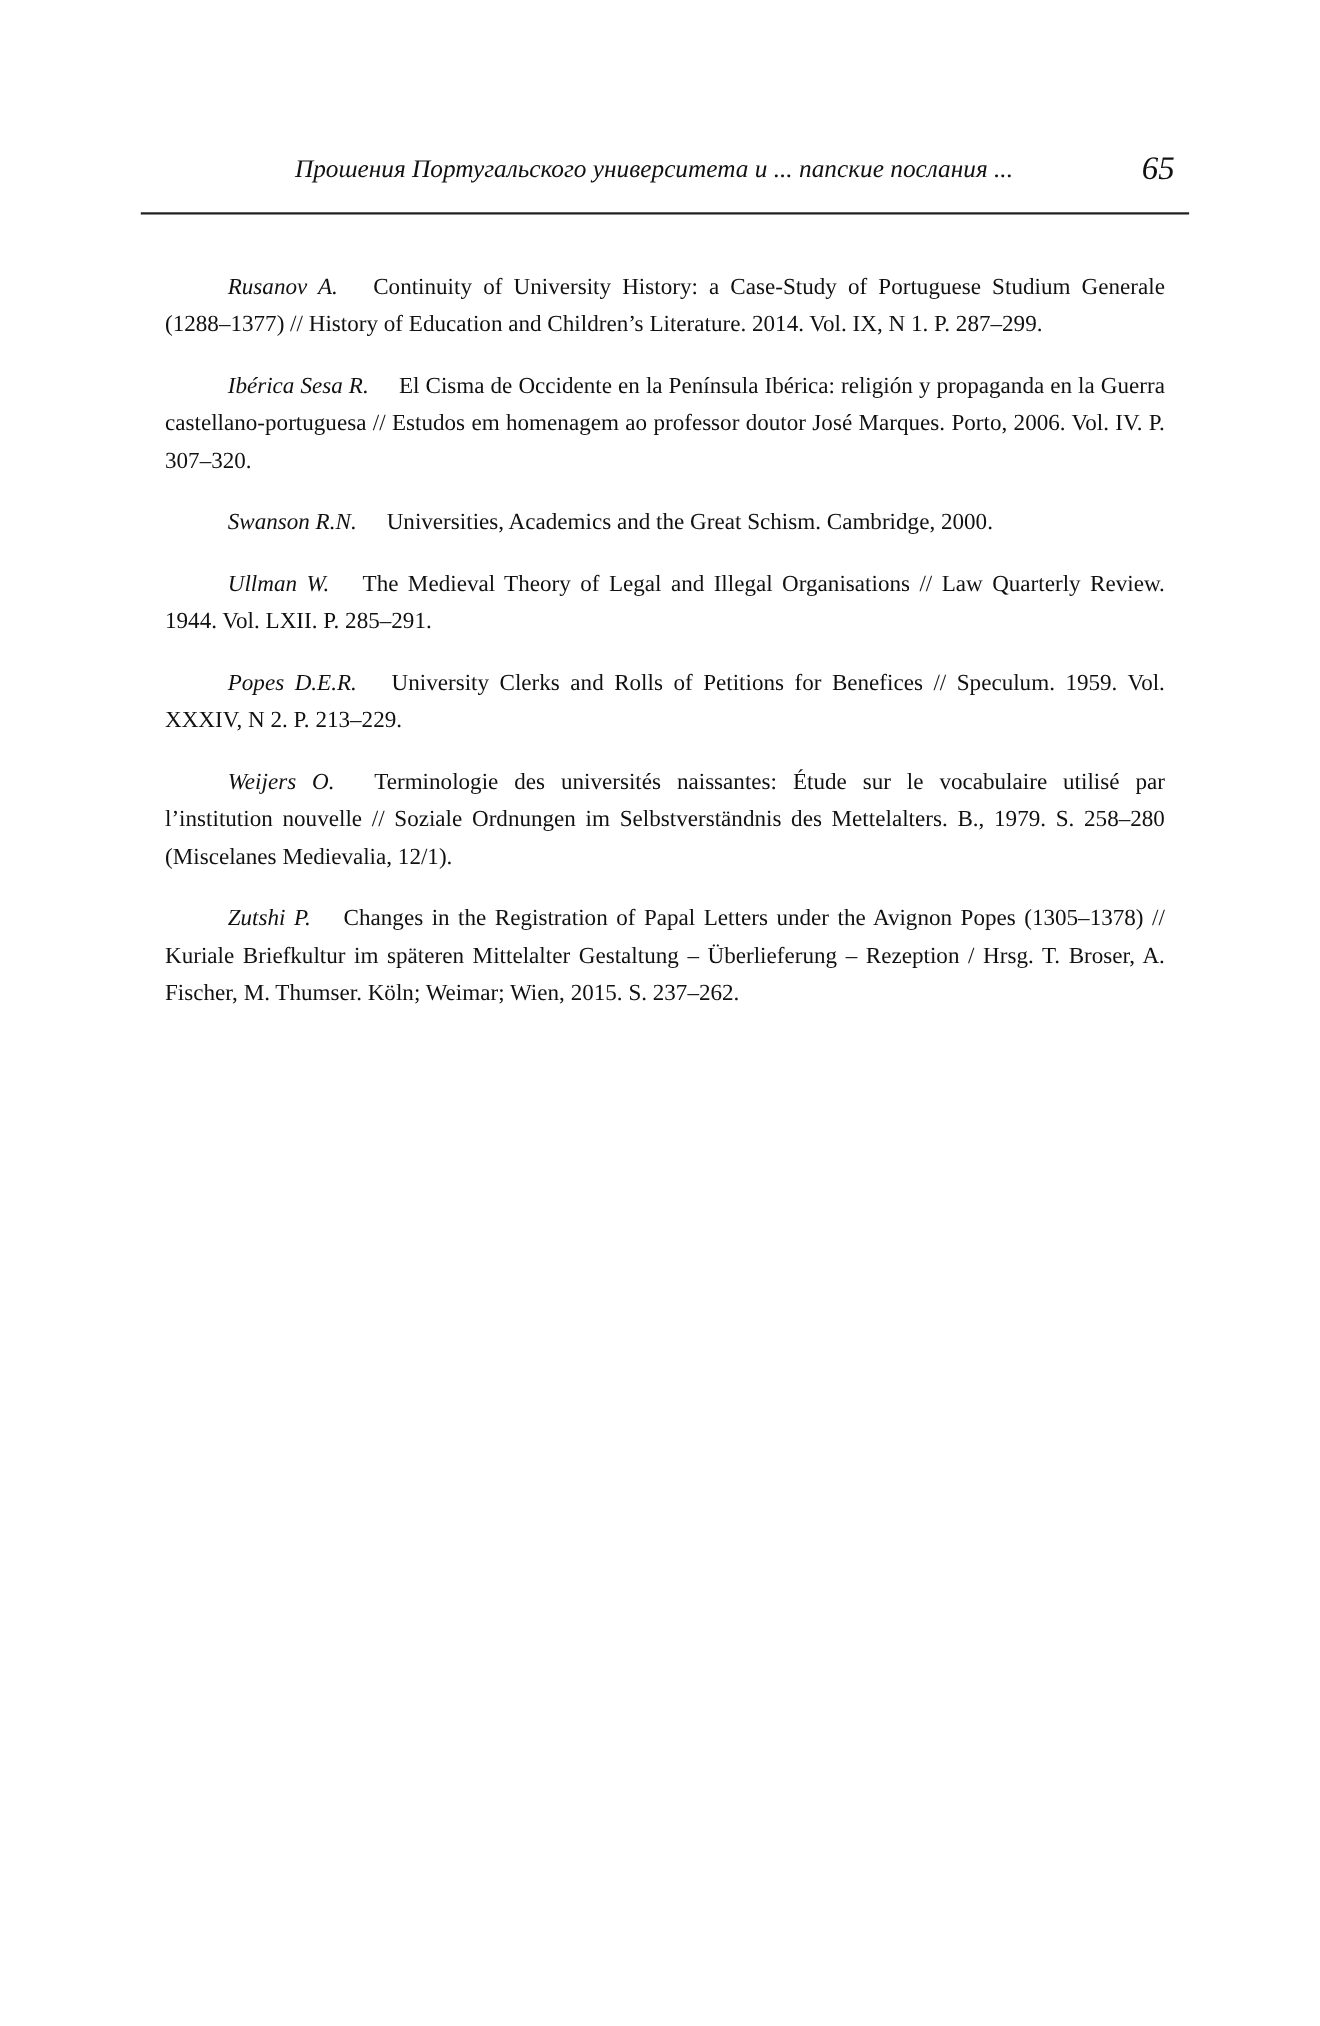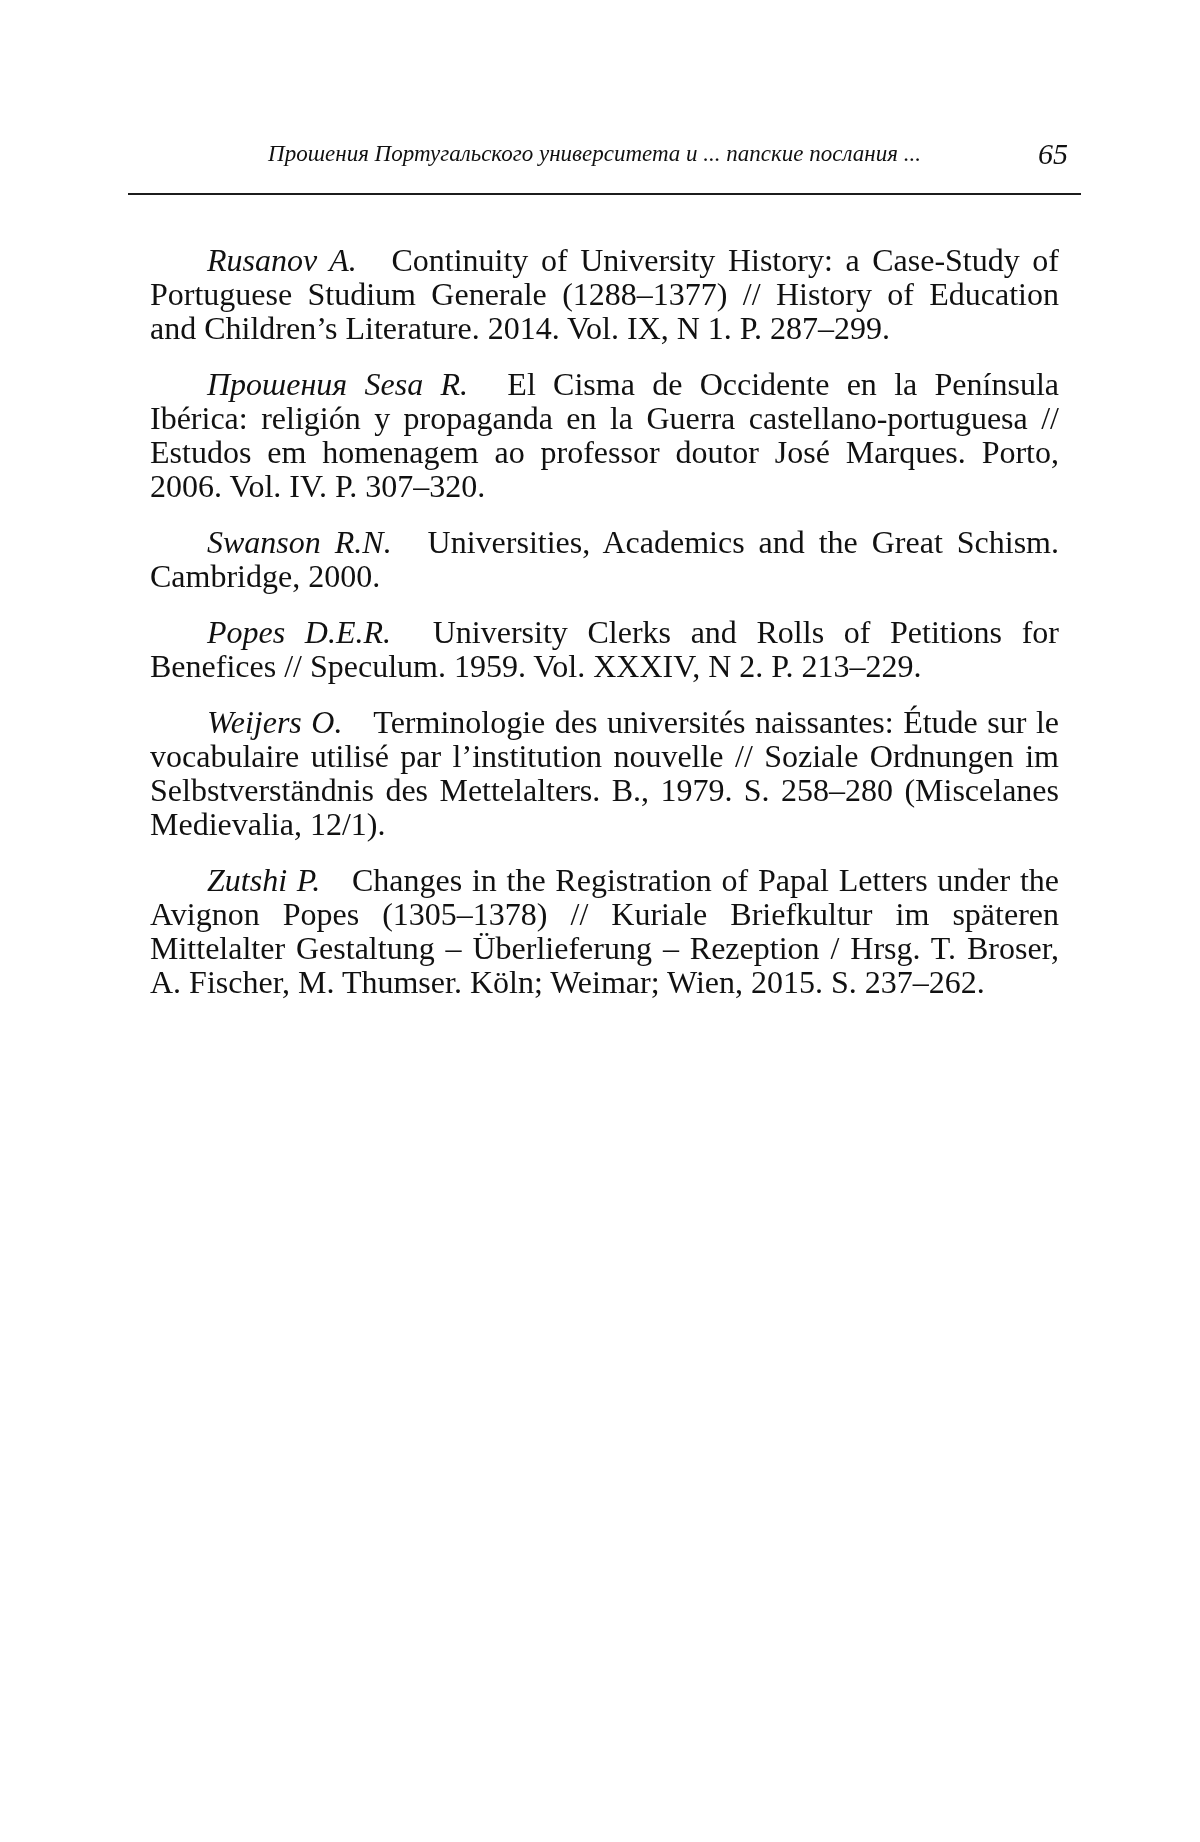--- a/index.html
+++ b/index.html
@@ -36,21 +36,21 @@
   }
   .page-number {
     position: absolute;
     right: 2px;
     top: 0;
     font-style: italic;
     font-size: 30px;
   }
   .bibliography {
     margin-top: 26px;
-    font-size: 32px;
+    font-size: 21px;
     line-height: 34px;
     text-align: justify;
   }
   .entry {
     text-indent: 46px;
     margin: 0;
   }
   .author {
     font-style: italic;
   }
@@ -63,24 +63,25 @@
 
     <div class="running-header">
       <span class="running-title">Прошения Португальского университета и ... папские послания ...</span>
       <span class="page-number">65</span>
     </div>
 
     <div class="bibliography">
 
       <p class="entry"><span class="author">Rusanov A.</span><span> Continuity of University History: a Case-Study of Portuguese Studium Generale (1288–1377) // History of Education and Children’s Literature. 2014. Vol. IX, N 1. P. 287–299.</span></p>
 
-      <p class="entry"><span class="author">Прошения Sesa R.</span><span> El Cisma de Occidente en la Península Ibérica: religión y propaganda en la Guerra castellano-portuguesa // Estudos em homenagem ao professor doutor José Marques. Porto, 2006. Vol. IV. P. 307–320.</span></p>
+      <p class="entry"><span class="author">Ibérica Sesa R.</span><span> El Cisma de Occidente en la Península Ibérica: religión y propaganda en la Guerra castellano-portuguesa // Estudos em homenagem ao professor doutor José Marques. Porto, 2006. Vol. IV. P. 307–320.</span></p>
 
       <p class="entry"><span class="author">Swanson R.N.</span><span> Universities, Academics and the Great Schism. Cambridge, 2000.</span></p>
 
+      <p class="entry"><span class="author">Ullman W.</span><span> The Medieval Theory of Legal and Illegal Organisations // Law Quarterly Review. 1944. Vol. LXII. P. 285–291.</span></p>
 
 
       <p class="entry"><span class="author">Popes D.E.R.</span><span> University Clerks and Rolls of Petitions for Benefices // Speculum. 1959. Vol. XXXIV, N 2. P. 213–229.</span></p>
 
       <p class="entry"><span class="author">Weijers O.</span><span> Terminologie des universités naissantes: Étude sur le vocabulaire utilisé par l’institution nouvelle // Soziale Ordnungen im Selbstverständnis des Mettelalters. B., 1979. S. 258–280 (Miscelanes Medievalia, 12/1).</span></p>
 
       <p class="entry"><span class="author">Zutshi P.</span><span> Changes in the Registration of Papal Letters under the Avignon Popes (1305–1378) // Kuriale Briefkultur im späteren Mittelalter Gestaltung – Überlieferung – Rezeption / Hrsg. T. Broser, A. Fischer, M. Thumser. Köln; Weimar; Wien, 2015. S. 237–262.</span></p>
 
     </div>
   </div>

